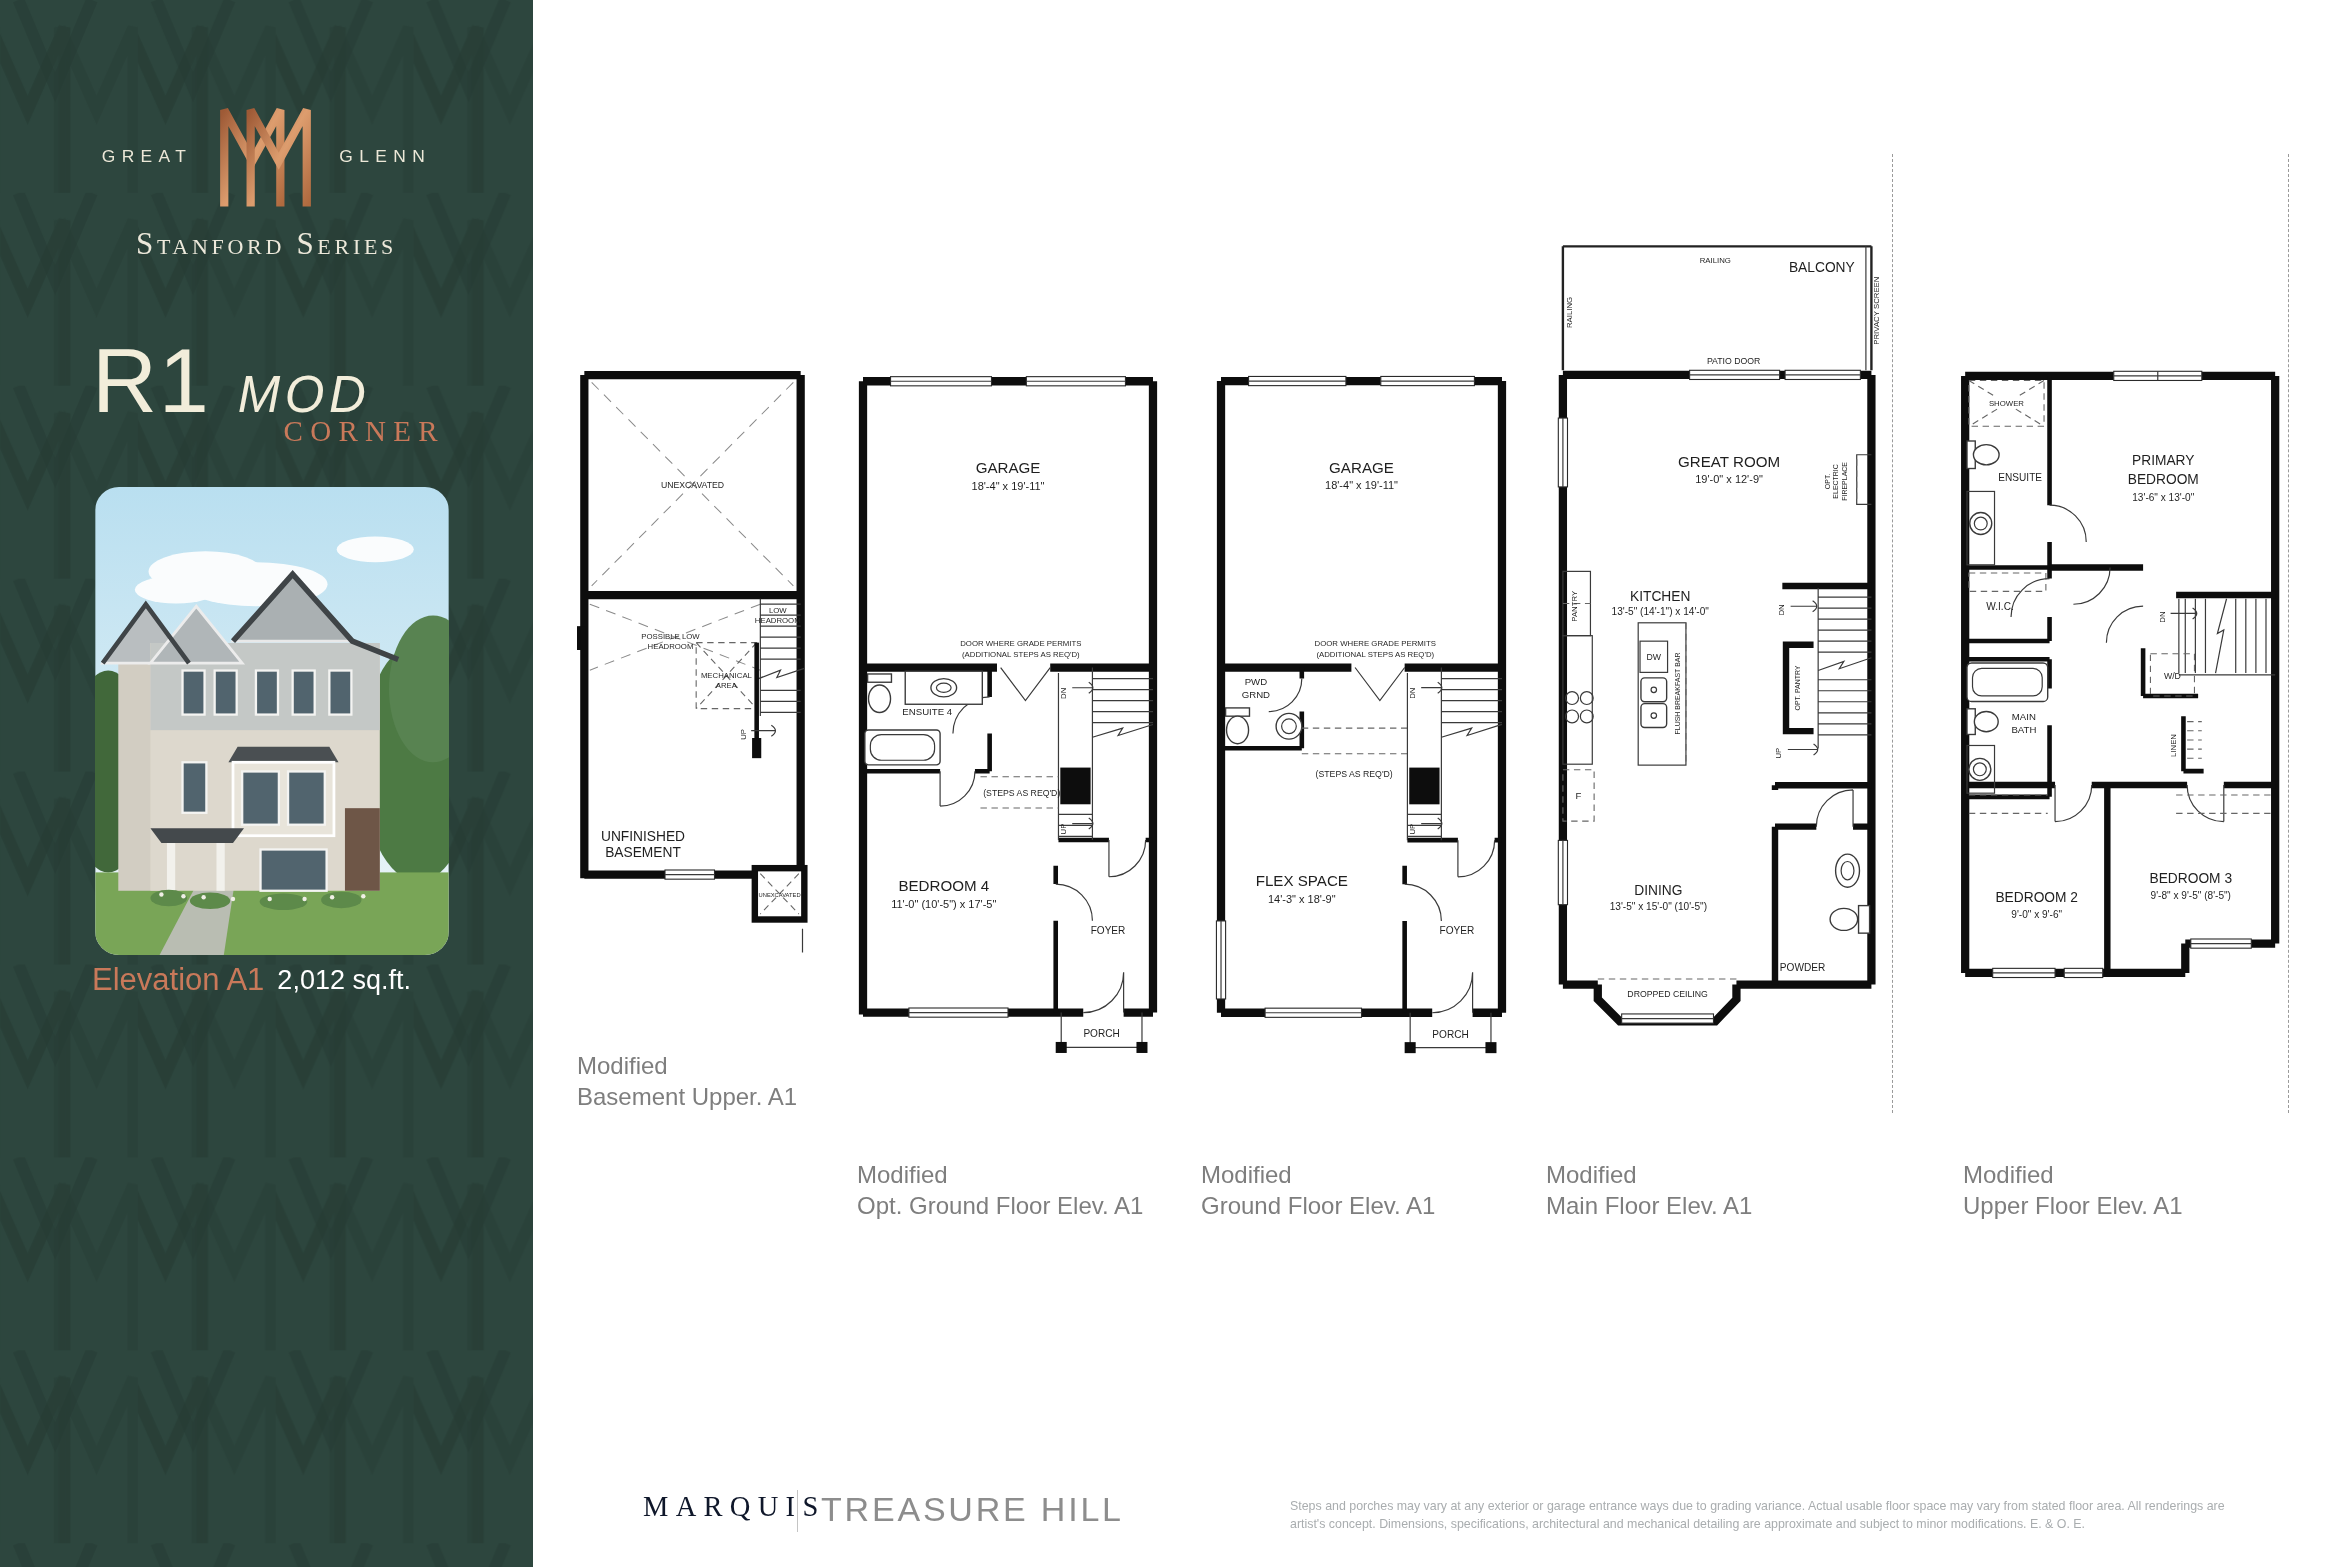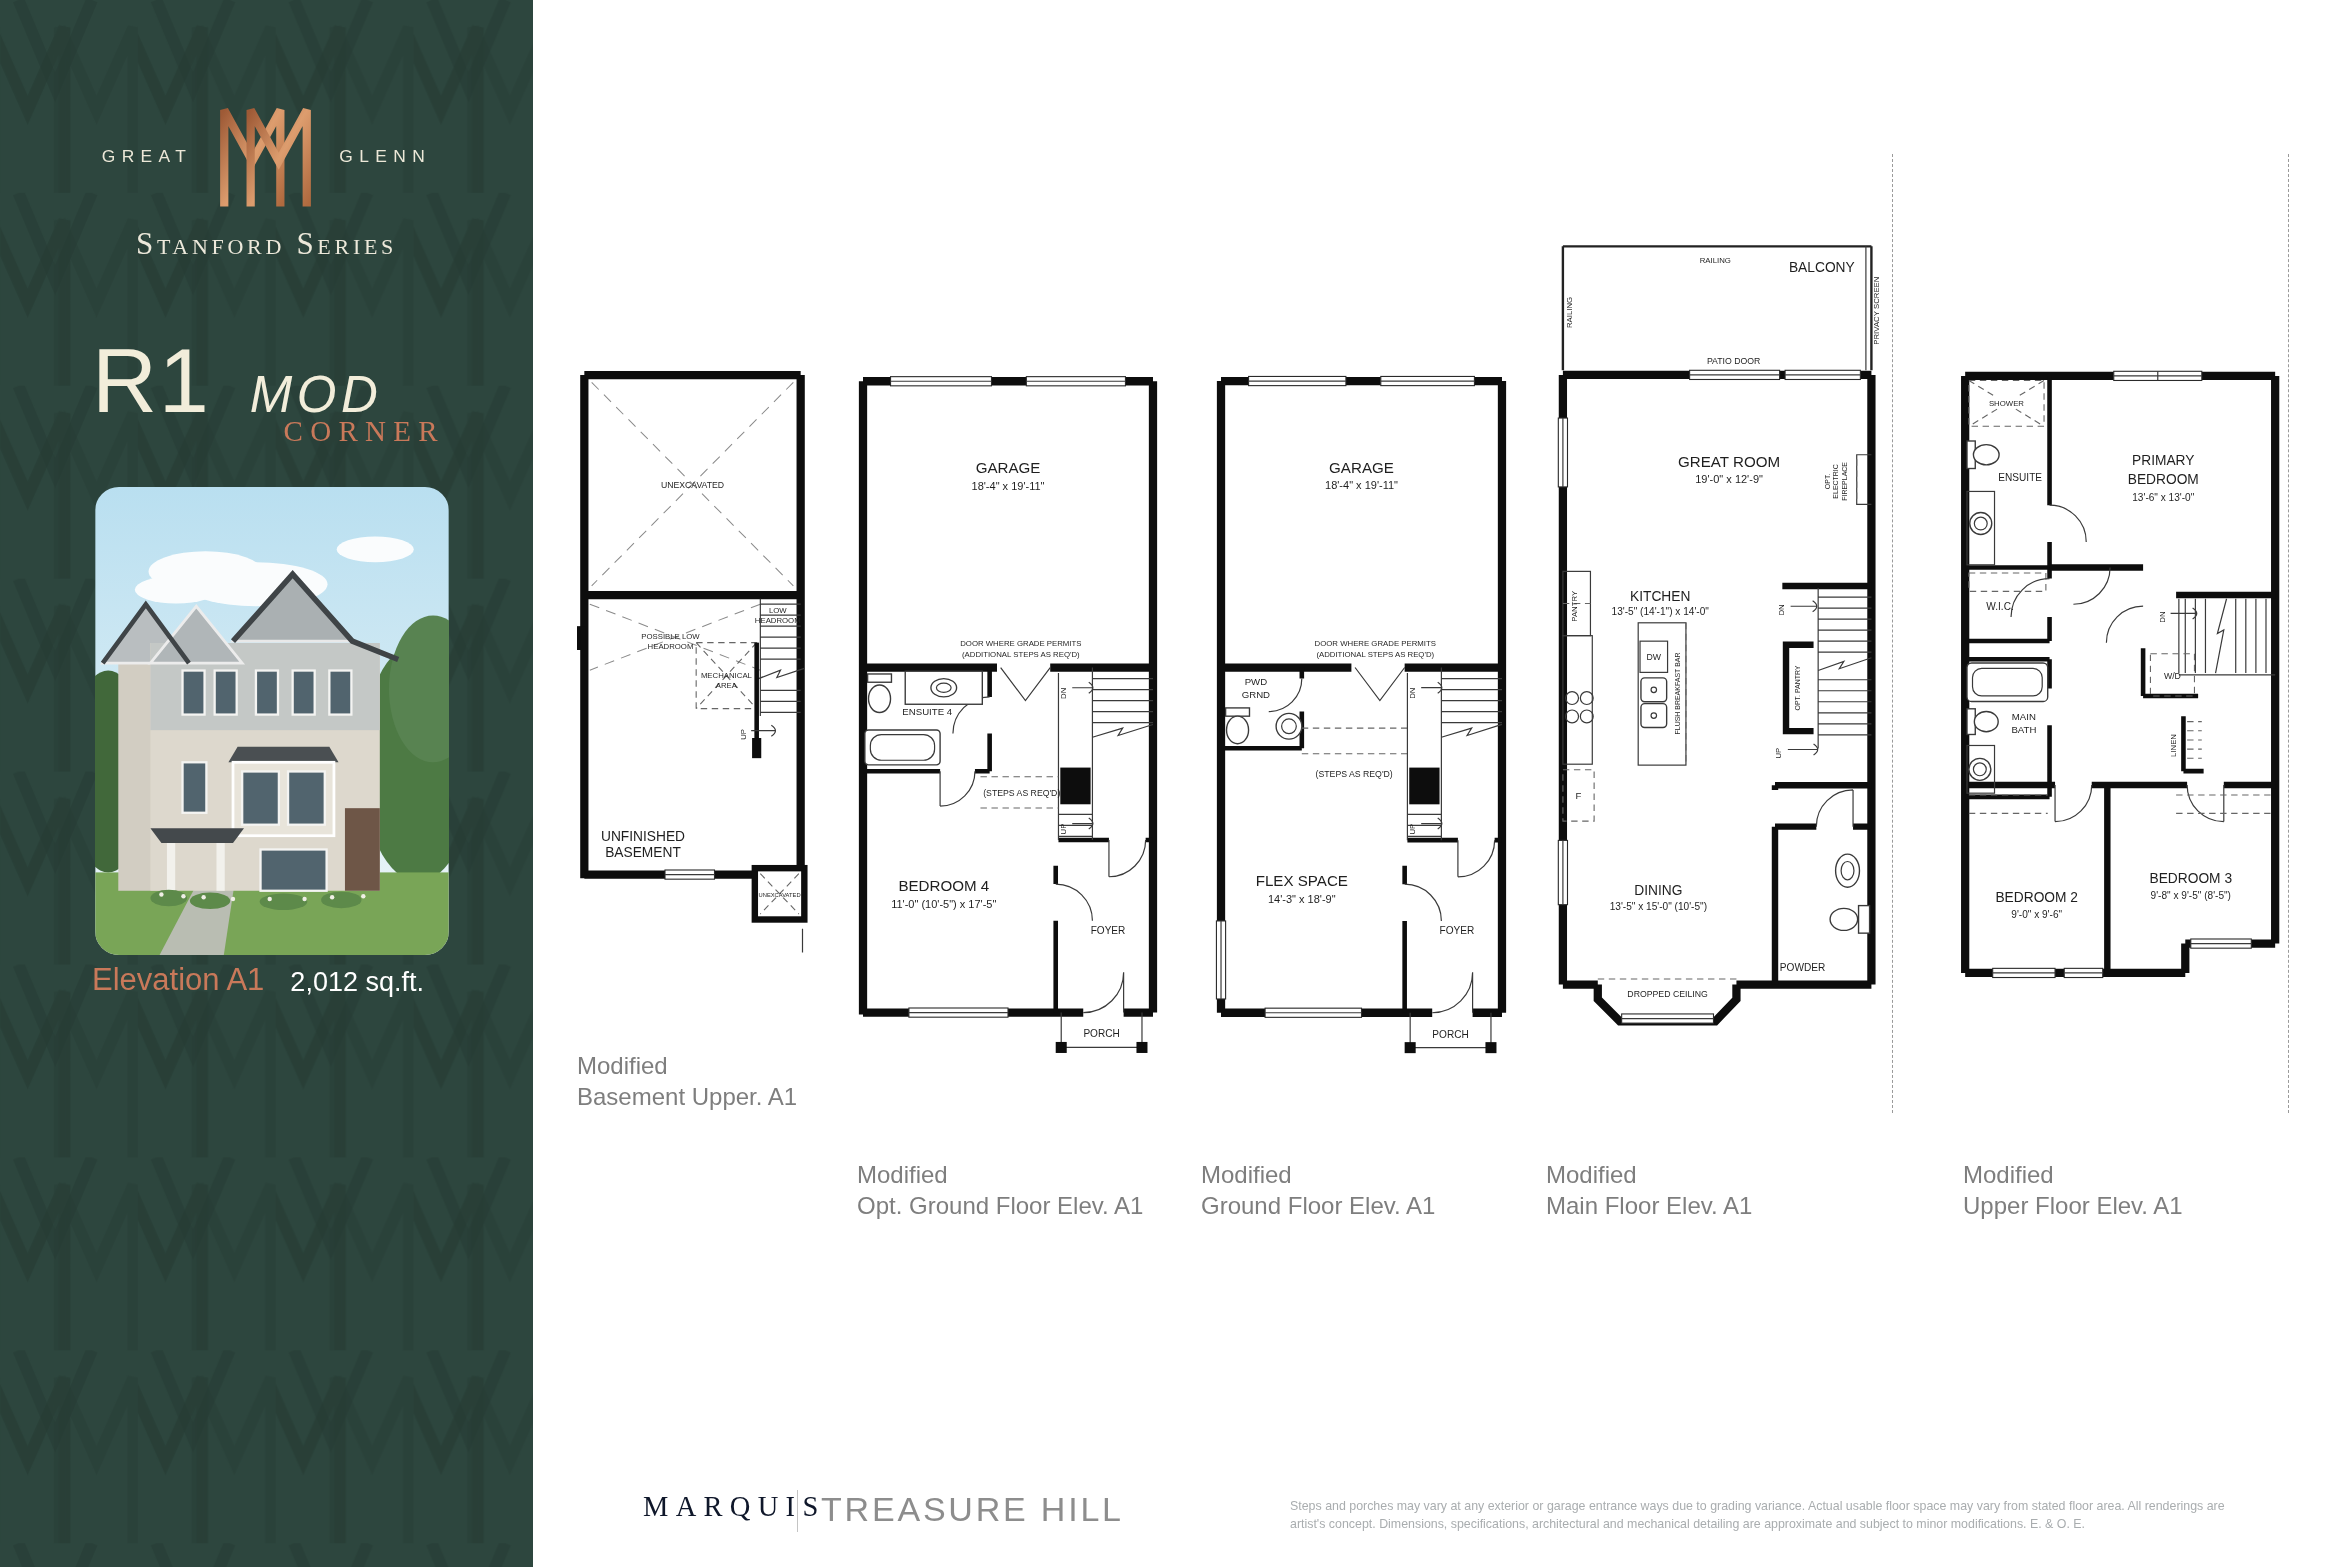--- a/index.html
+++ b/index.html
@@ -8,28 +8,28 @@
 
   
   .sidebar{position:absolute;left:0;top:0;width:533px;height:1568px;background:#2d463e;}
   .pat{position:absolute;left:0;top:0;width:533px;height:1568px;opacity:.55;}
   .brandrow{position:absolute;left:0;top:92px;width:533px;height:129px;
             display:flex;align-items:center;justify-content:center;gap:24px;}
   .brandword{color:#ece8d8;font-size:17.4px;letter-spacing:6.4px;font-weight:400;}
   .series{position:absolute;left:0;top:226px;width:533px;text-align:center;
           font-family:"Liberation Serif",serif;font-variant:small-caps;
           font-size:31px;letter-spacing:3.7px;color:#ece8da;}
-  .modelrow{position:absolute;left:92px;top:336px;display:flex;align-items:baseline;color:#f2edda;gap:12px;}
+  .modelrow{position:absolute;left:92px;top:336px;display:flex;align-items:baseline;color:#f2edda;}
   .modelname{font-size:90px;font-weight:500;letter-spacing:1.8px;line-height:1;}
   .modelsuffix{font-size:51px;font-weight:500;letter-spacing:4.6px;margin-left:27px;font-style:italic;}
   .variant{position:absolute;left:257px;top:415px;width:188px;text-align:right;
            font-family:"Liberation Serif",serif;font-size:29px;letter-spacing:7.3px;color:#c9795a;}
   .renderwrap{position:absolute;left:95px;top:487px;width:354px;height:468px;
               border-radius:24px;overflow:hidden;}
-  .elevrow{position:absolute;left:92px;top:962px;display:flex;align-items:flex-end;gap:26px;}
+  .elevrow{position:absolute;left:92px;top:962px;display:flex;align-items:center;gap:13px;}
   .elevlabel{font-size:31px;color:#c9795a;}
   .elevarea{font-size:27px;color:#ffffff;}
 
   
   .plan{position:absolute;}
   .caption{position:absolute;font-size:24px;line-height:31px;color:#7e7e7e;}
   .dashv{position:absolute;width:0;border-left:1.8px dashed #9a9a9a;}
 
   
   .w9{stroke:#0d0d0d;stroke-width:9;fill:none;}

